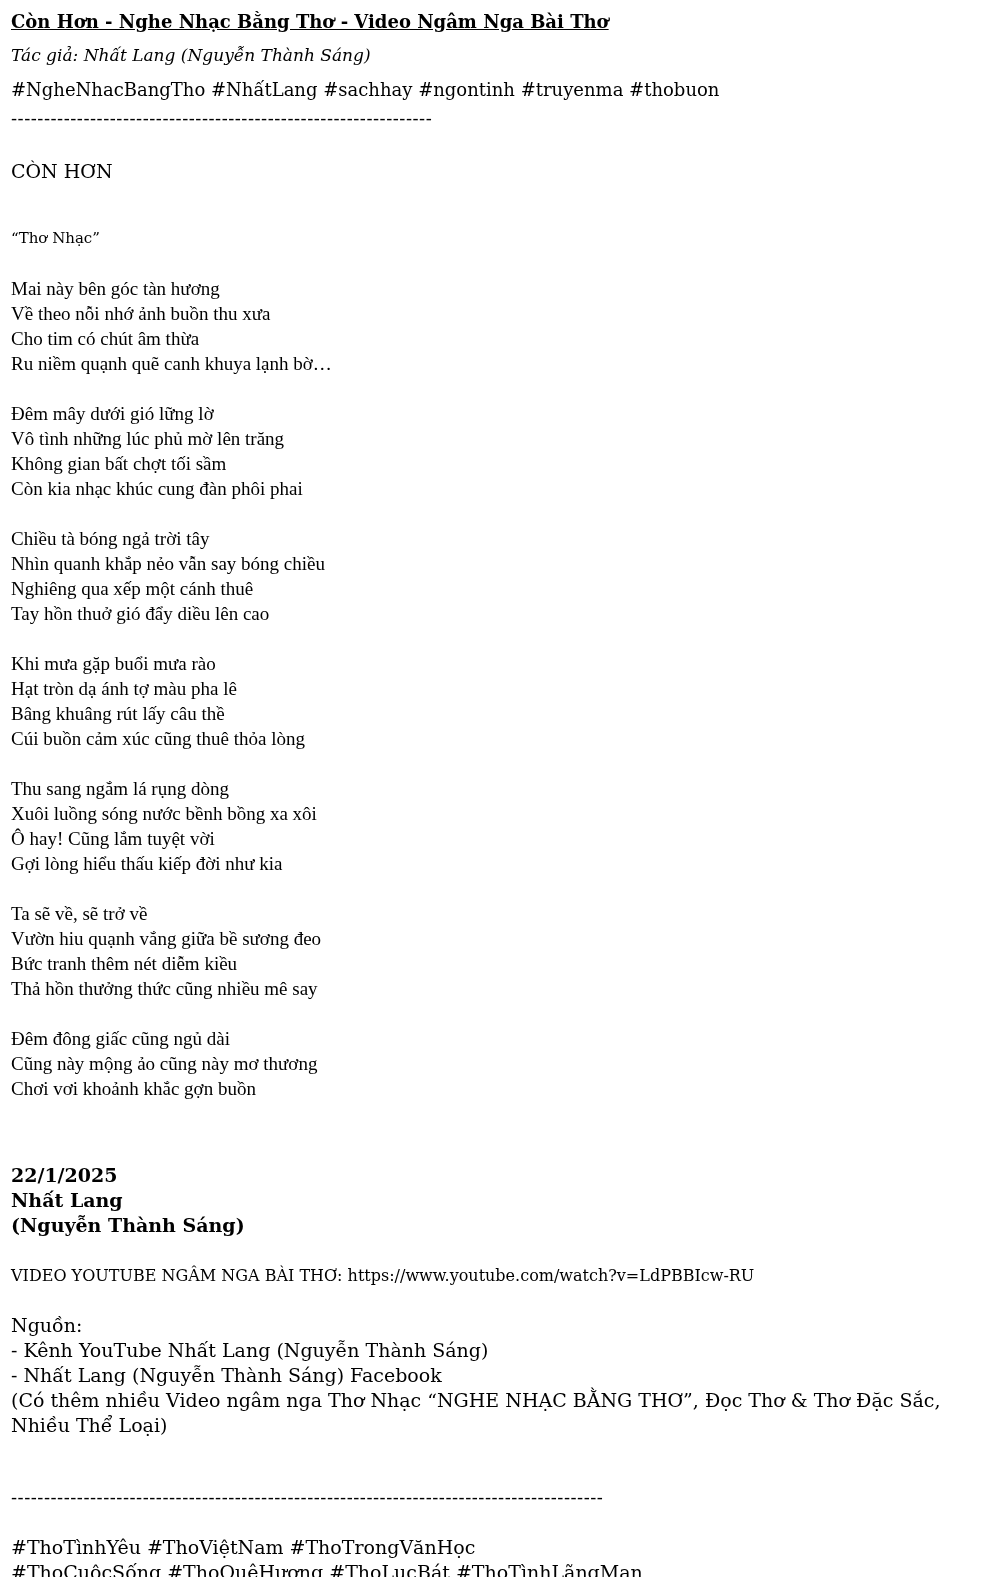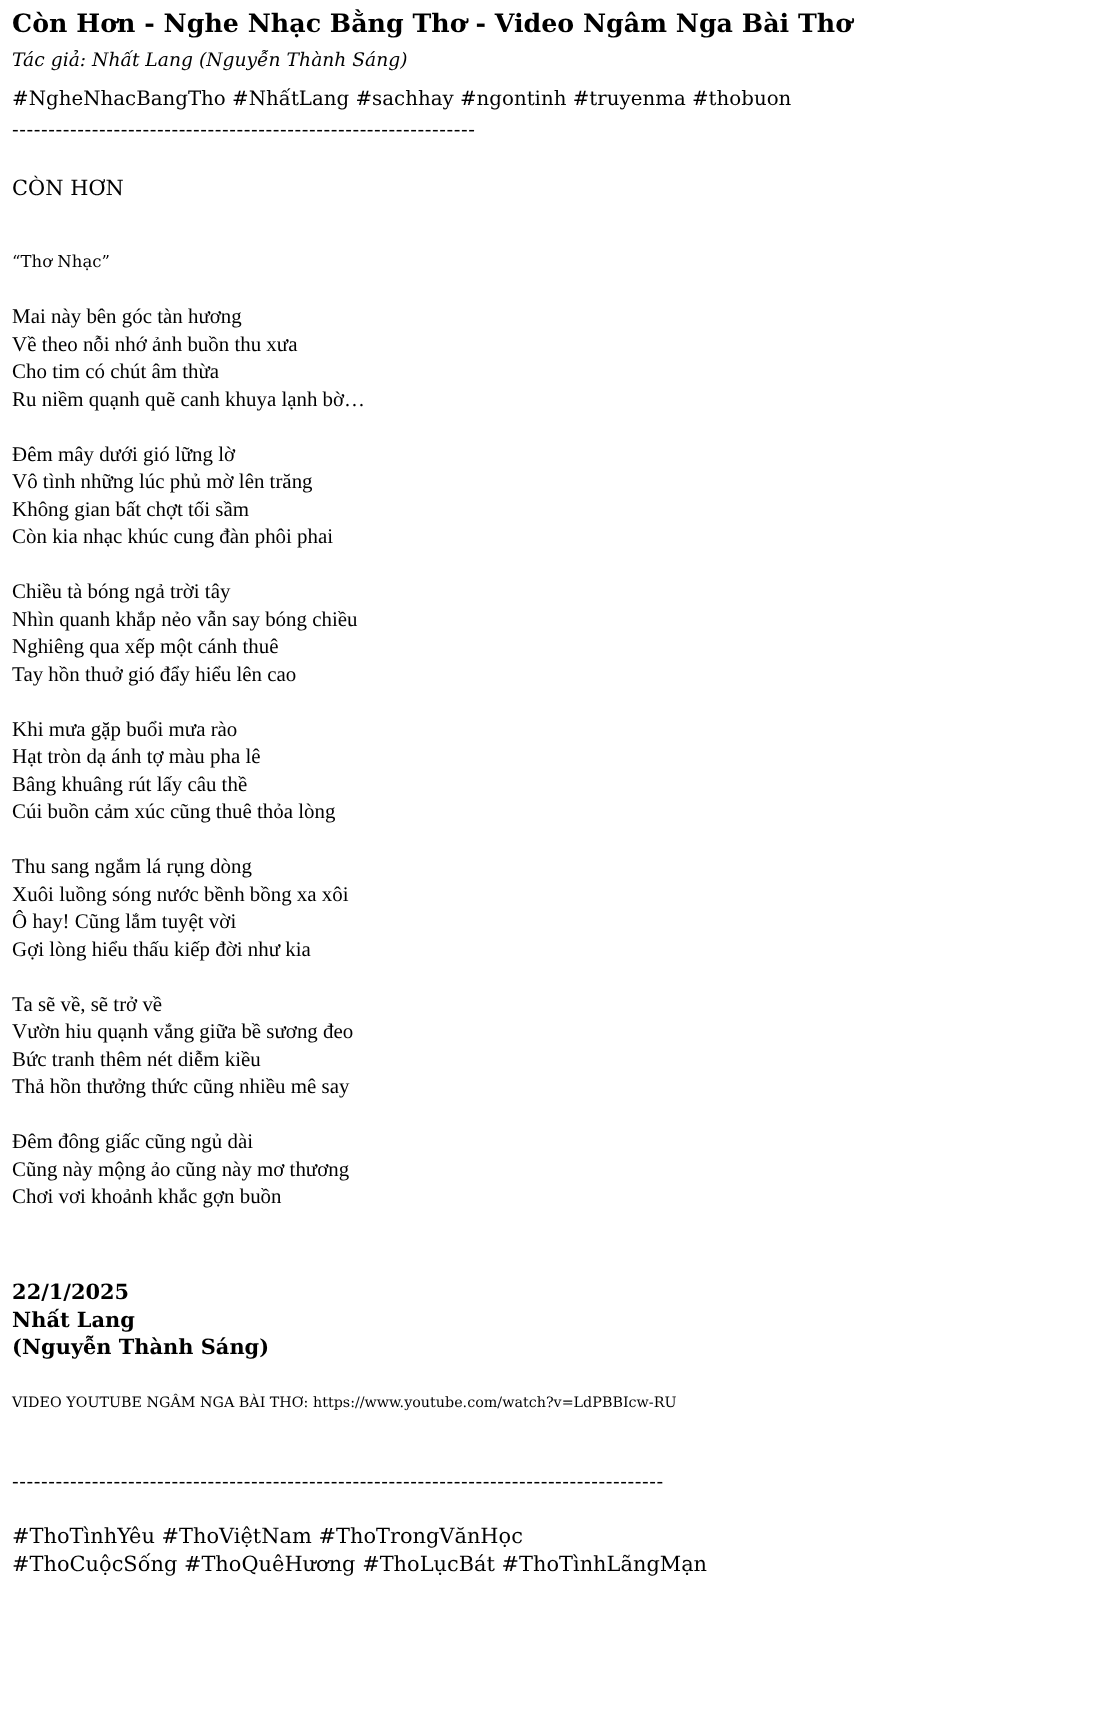--- a/index.html
+++ b/index.html
@@ -10,24 +10,25 @@
     font-family: "DejaVu Serif", "Liberation Serif", serif;
   }
   .page {
     width: 999px;
     min-height: 1577px;
     box-sizing: border-box;
     padding: 6px 8px 10px 11px;
     overflow: hidden;
   }
   .title {
-    font-size: 23px;
+    font-size: 18px;
     font-weight: bold;
     line-height: 31px;
     margin: 0;
+    text-decoration: underline;
   }
   .author {
     font-size: 17px;
     font-style: italic;
     line-height: 23px;
     margin-top: 7px;
   }
   .hashtags-top {
     font-size: 18px;
     line-height: 24px;
@@ -58,21 +59,21 @@
   .line {
     font-size: 19px;
     line-height: 25px;
   }
   .date-block {
     margin-top: 62px;
     font-weight: bold;
   }
   .video-line {
     margin-top: 25px;
-    font-size: 13px;
+    font-size: 16px;
     line-height: 25px;
   }
   .source-block {
     margin-top: 25px;
   }
   .hashtags-bottom {
     margin-top: 25px;
   }
 </style>
 </head>
@@ -103,21 +104,21 @@
     <div class="line">Đêm mây dưới gió lững lờ</div>
     <div class="line">Vô tình những lúc phủ mờ lên trăng</div>
     <div class="line">Không gian bất chợt tối sầm</div>
     <div class="line">Còn kia nhạc khúc cung đàn phôi phai</div>
   </div>
 
   <div class="stanza">
     <div class="line">Chiều tà bóng ngả trời tây</div>
     <div class="line">Nhìn quanh khắp nẻo vẫn say bóng chiều</div>
     <div class="line">Nghiêng qua xếp một cánh thuê</div>
-    <div class="line">Tay hồn thuở gió đẩy hiểu lên cao</div>
+    <div class="line">Tay hồn thuở gió đẩy diều lên cao</div>
   </div>
 
   <div class="stanza">
     <div class="line">Khi mưa gặp buổi mưa rào</div>
     <div class="line">Hạt tròn dạ ánh tợ màu pha lê</div>
     <div class="line">Bâng khuâng rút lấy câu thề</div>
     <div class="line">Cúi buồn cảm xúc cũng thuê thỏa lòng</div>
   </div>
 
   <div class="stanza">
@@ -141,20 +142,26 @@
   </div>
 
   <div class="date-block">
     <div class="line">22/1/2025</div>
     <div class="line">Nhất Lang</div>
     <div class="line">(Nguyễn Thành Sáng)</div>
   </div>
 
   <div class="video-line"><span>VIDEO YOUTUBE NGÂM NGA BÀI THƠ: </span><span>https://www.youtube.com/watch?v=LdPBBIcw-RU</span></div>
 
+  <div class="source-block">
+    <div class="line">Nguồn:</div>
+    <div class="line">- Kênh YouTube Nhất Lang (Nguyễn Thành Sáng)</div>
+    <div class="line">- Nhất Lang (Nguyễn Thành Sáng) Facebook</div>
+    <div class="line">(Có thêm nhiều Video ngâm nga Thơ Nhạc “NGHE NHẠC BẰNG THƠ”, Đọc Thơ &amp; Thơ Đặc Sắc, Nhiều Thể Loại)</div>
+  </div>
 
   <div class="divider bottom">------------------------------------------------------------------------------------------</div>
 
   <div class="hashtags-bottom">
     <div class="line">#ThoTìnhYêu #ThoViệtNam #ThoTrongVănHọc</div>
     <div class="line">#ThoCuộcSống #ThoQuêHương  #ThoLụcBát  #ThoTìnhLãngMạn</div>
 
   </div>
 
 </div>

